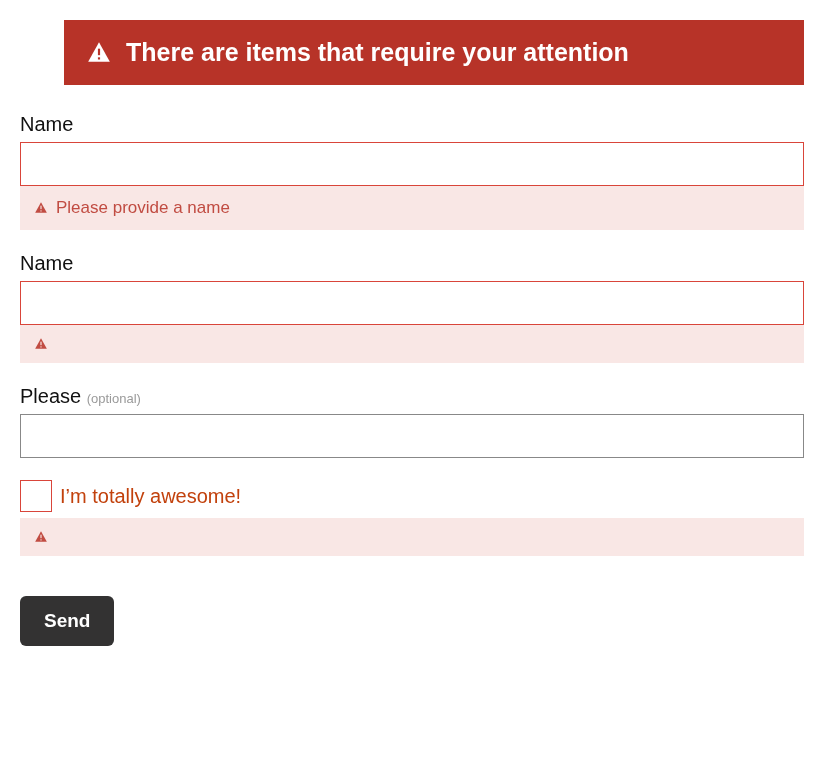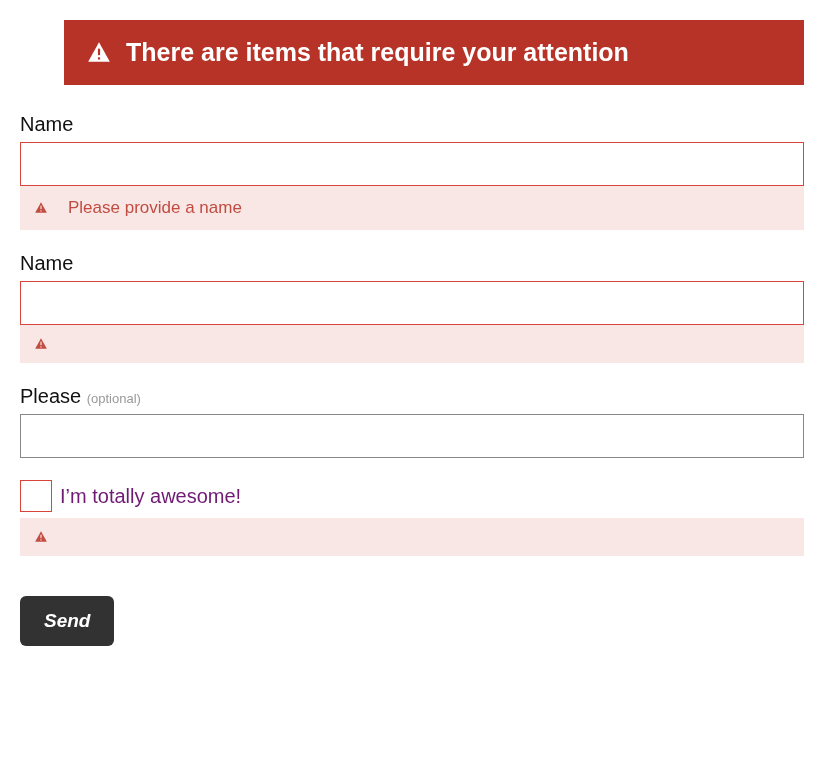--- a/index.html
+++ b/index.html
@@ -56,21 +56,21 @@
     .text-input.error {
       border: 1px solid #d9453a;
     }
     .error-strip {
       background: #f9e7e5;
       color: #c14c42;
       font-size: 17px;
       padding: 12px 14px;
       display: flex;
       align-items: center;
-      gap: 20px;
+      gap: 8px;
       margin-top: 0;
     }
     .error-strip .warn-icon-sm {
       width: 14px;
       height: 14px;
       flex-shrink: 0;
     }
     .checkbox-row {
       display: flex;
       align-items: center;
@@ -80,33 +80,32 @@
     .checkbox-box {
       width: 32px;
       height: 32px;
       border: 1px solid #d9453a;
       background: #fff;
       display: inline-block;
       cursor: pointer;
     }
     .checkbox-label {
       font-size: 20px;
-      color: #701a75;
+      color: #c2410c;
     }
     .send-btn {
       background: #333232;
       color: #fff;
       border: none;
       border-radius: 6px;
       font-size: 19px;
       font-weight: 600;
       padding: 14px 24px;
       cursor: pointer;
       margin-top: 18px;
-      font-style: italic;
     }
   </style>
 </head>
 <body>
 
 
 
 
 <div class="alert-banner">
   <svg class="warn-icon" viewBox="0 0 24 24">

